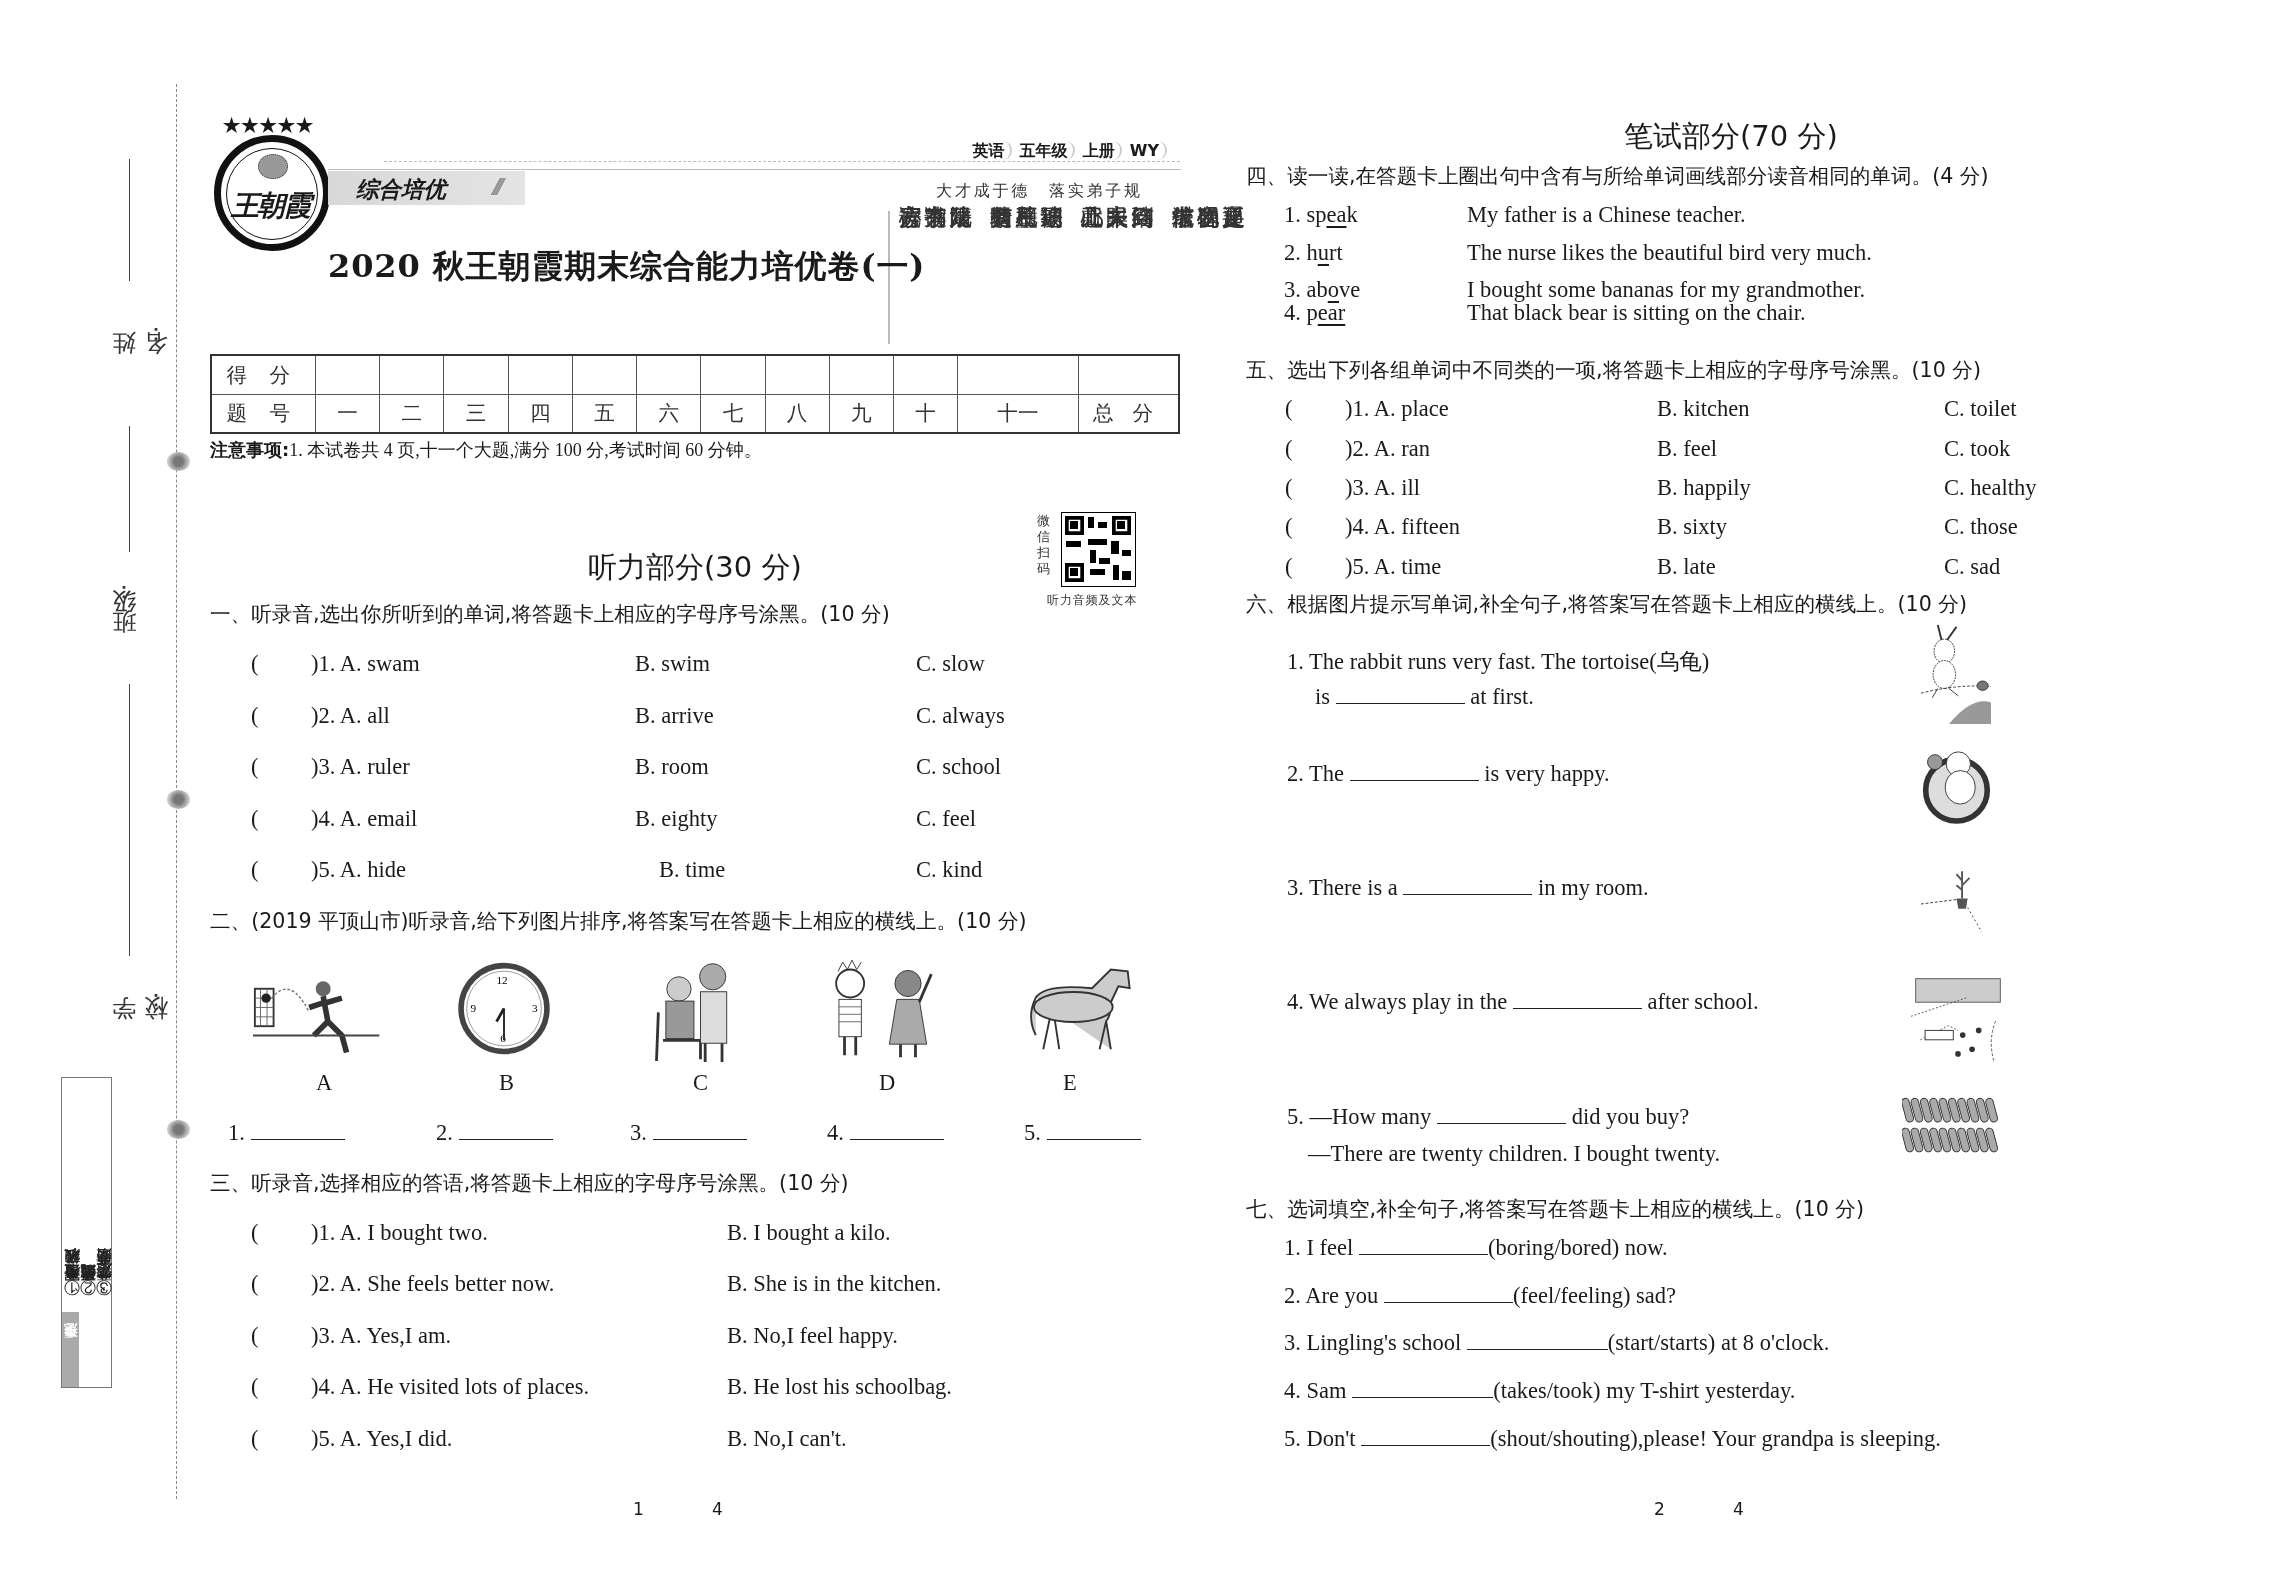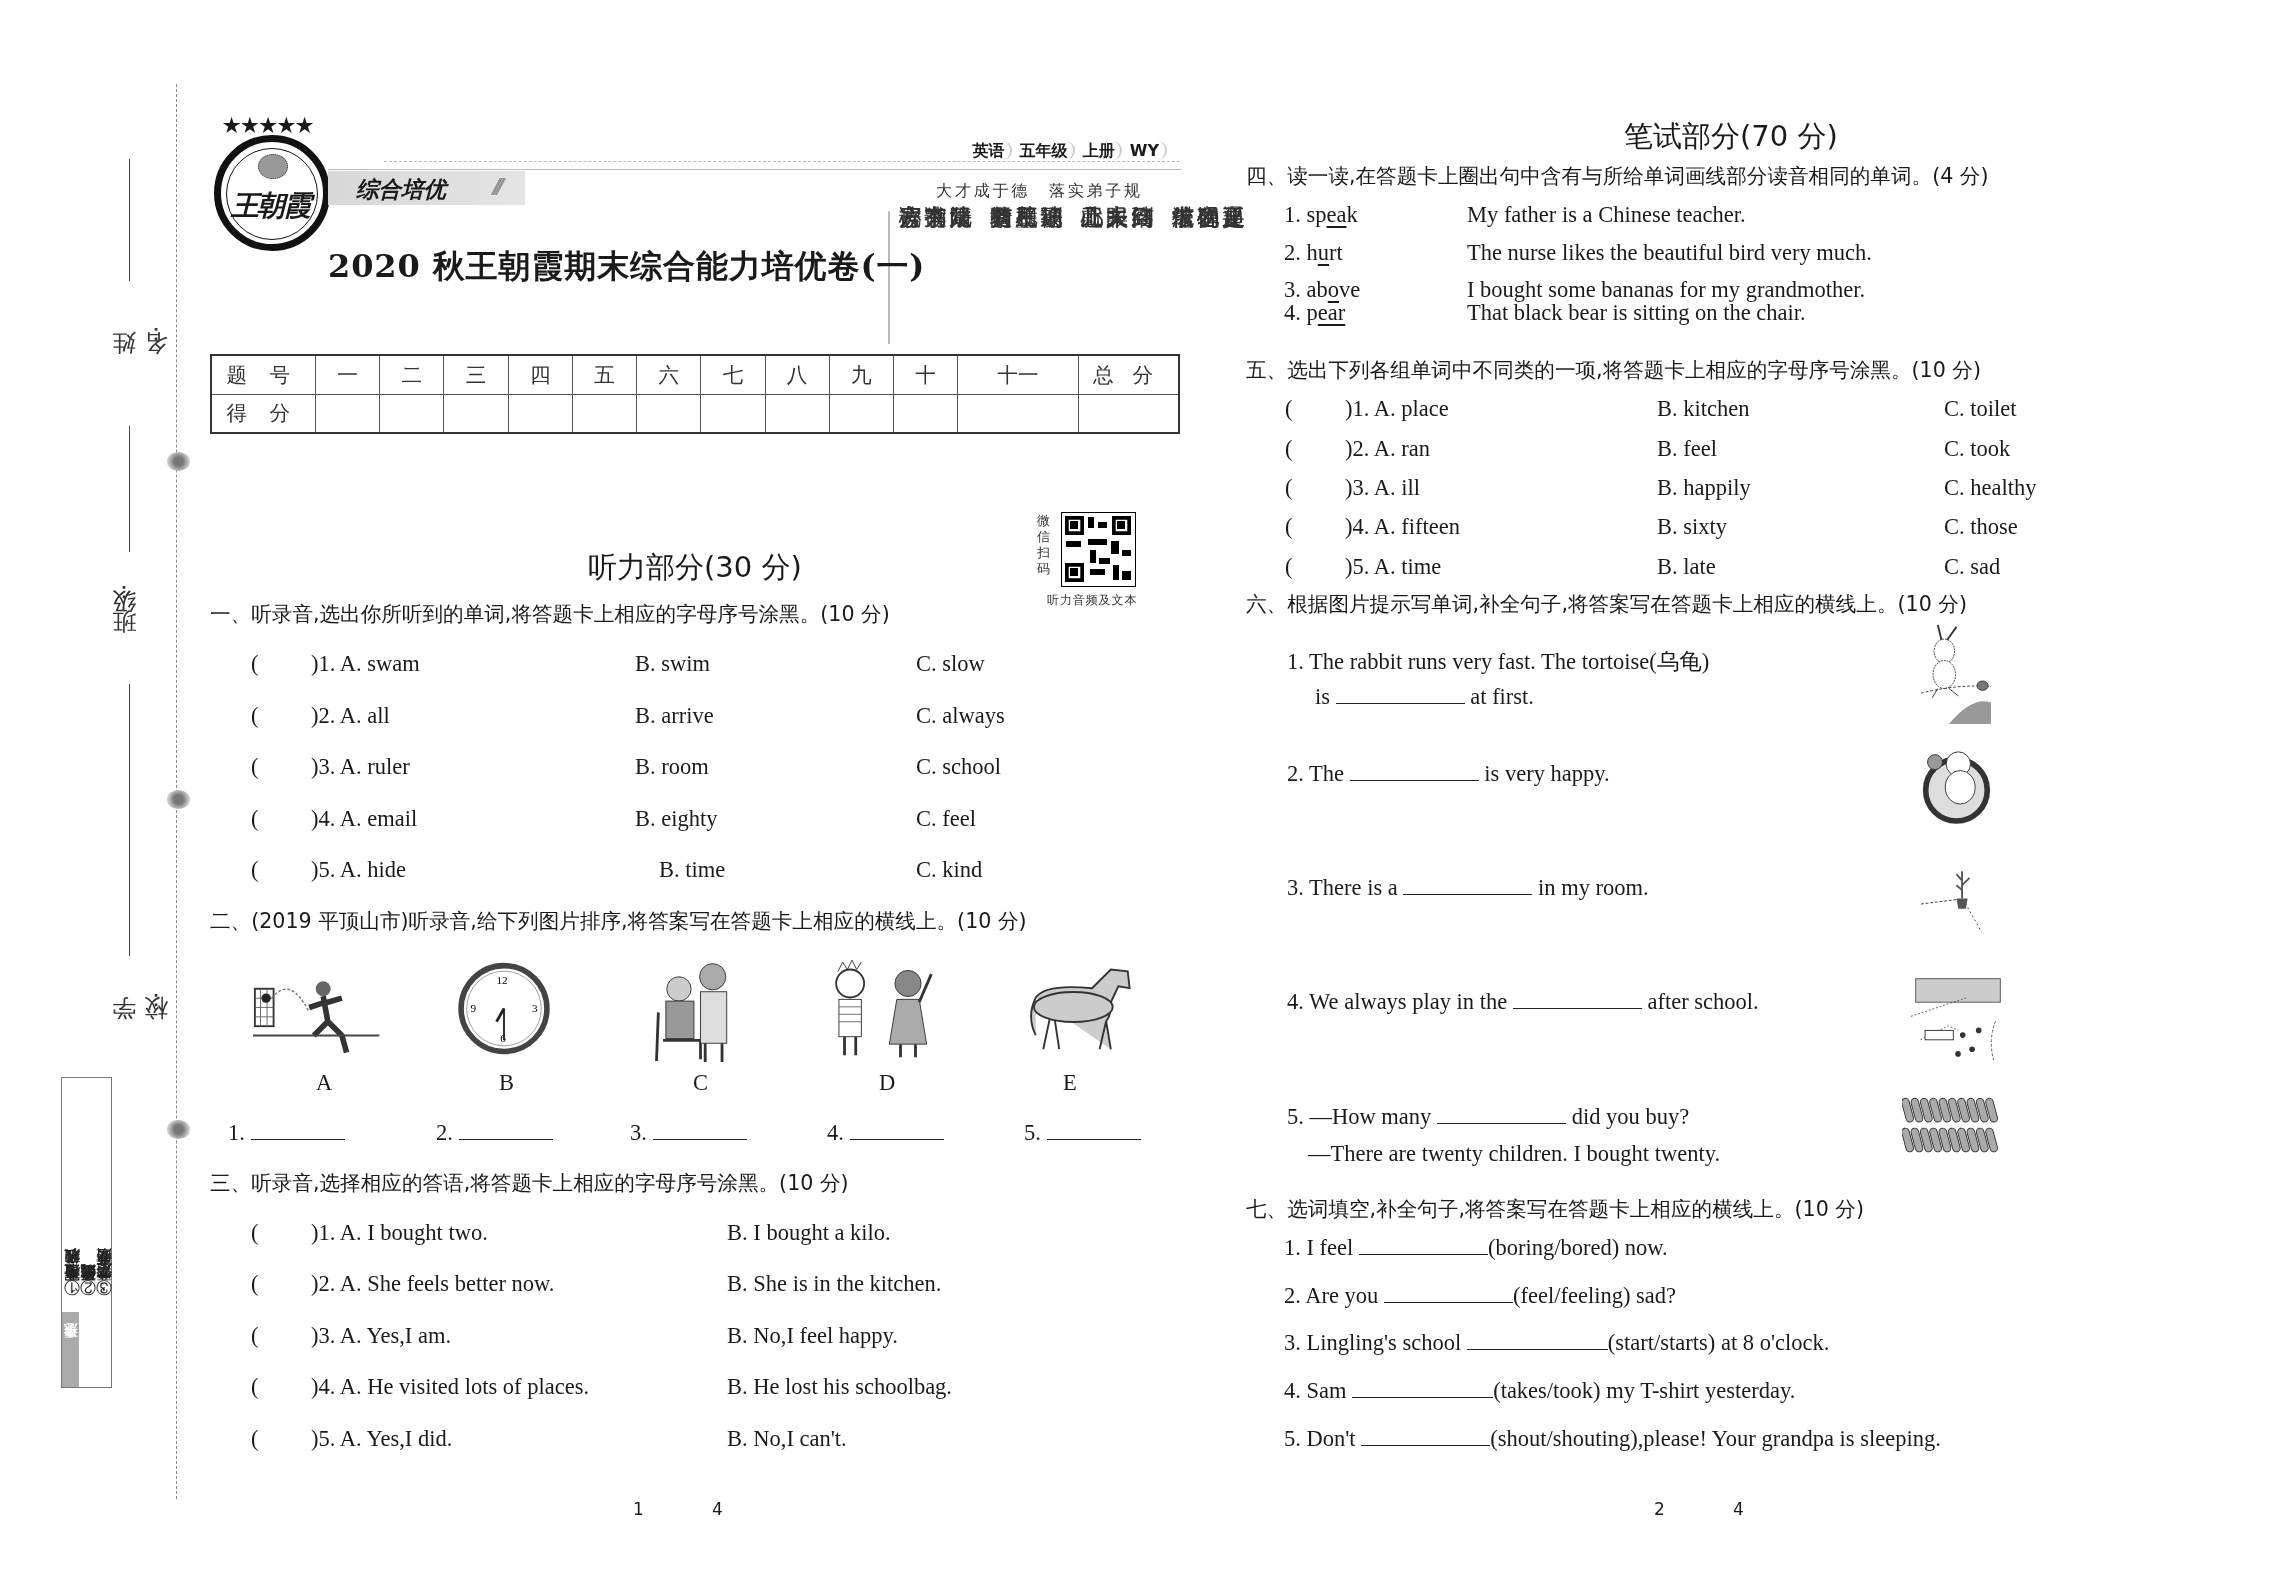--- a/index.html
+++ b/index.html
@@ -121,53 +121,54 @@
   <div class="row"><span>宽为限</span><span>紧用功</span><span>工夫到</span><span>滞塞通</span></div>
   <div class="row"><span>心有疑</span><span>随札记</span><span>就人问</span><span>求确义</span></div>
   <div class="row"><span>房室清</span><span>墙壁净</span><span>几案洁</span><span>笔砚正</span></div>
 </div>
 
 <div class="exam-title">2020 秋王朝霞期末综合能力培优卷(一)</div>
 
 <table class="score serif">
   <tbody>
       <tr>
+    <td class="rh">得分</td>
+    <td></td>
+        <td></td>
+        <td></td>
+        <td></td>
+        <td></td>
+        <td></td>
+        <td></td>
+        <td></td>
+        <td></td>
+        <td></td>
+        <td></td>
+        <td></td>
+  </tr>
+  <tr>
     <td class="rh">题号</td>
     <td>一</td>
     <td>二</td>
     <td>三</td>
     <td>四</td>
     <td>五</td>
     <td>六</td>
     <td>七</td>
     <td>八</td>
     <td>九</td>
     <td>十</td>
     <td>十一</td>
     <td style="width:89px;letter-spacing:19px;padding-left:9.4px;">总分</td>
   </tr>
-  <tr>
-    <td class="rh">得分</td>
-    <td></td>
-        <td></td>
-        <td></td>
-        <td></td>
-        <td></td>
-        <td></td>
-        <td></td>
-        <td></td>
-        <td></td>
-        <td></td>
-        <td></td>
-        <td></td>
-  </tr>
 </tbody>
   </table>
 
 <div class="notice serif">
+  <div><span class="h sans">注意事项:</span><span>1. 本试卷共 4 页,十一个大题,满分 100 分,考试时间 60 分钟。</span></div>
 </div>
 
 <div class="qr-side serif">微信扫码</div>
 <div class="qr-wrap">
   <div class="cell" style="left:2.8px;top:2.8px;width:19px;height:19px;border:0;box-shadow: inset 0 0 0 3.7px #000;background:#fff;"></div>
   <div class="cell" style="left:8.4px;top:8.4px;width:7.5px;height:7.5px;"></div>
   <div class="cell" style="left:50px;top:2.8px;width:19px;height:19px;box-shadow: inset 0 0 0 3.7px #000;background:#fff;"></div>
   <div class="cell" style="left:55px;top:8.4px;width:7.5px;height:7.5px;"></div>
   <div class="cell" style="left:2.8px;top:50px;width:19px;height:19px;box-shadow: inset 0 0 0 3.7px #000;background:#fff;"></div>
   <div class="cell" style="left:8.4px;top:55px;width:7.5px;height:7.5px;"></div>

